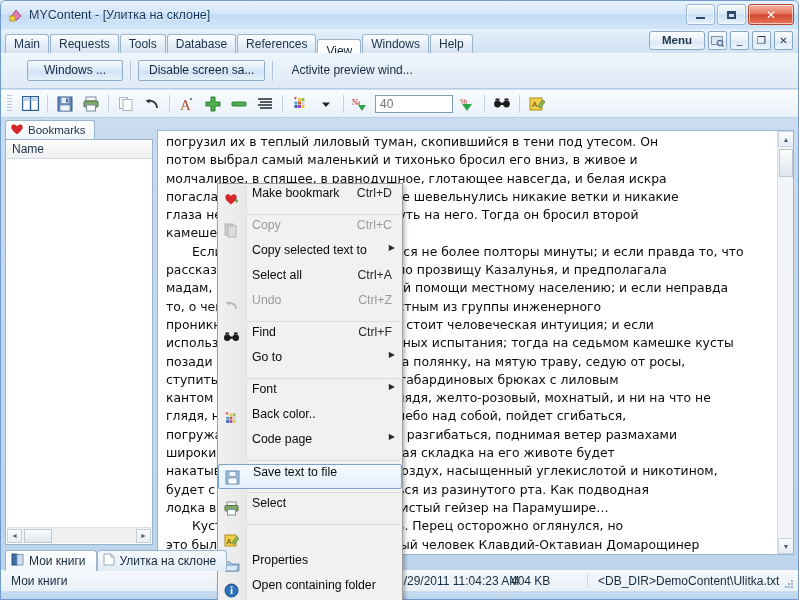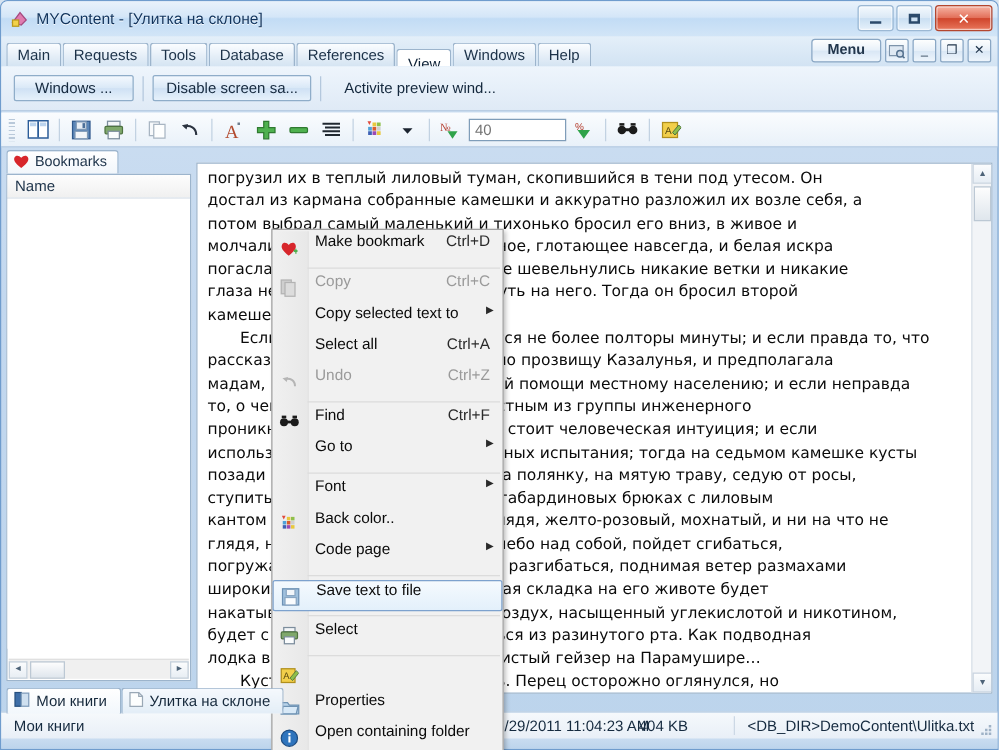--- a/index.html
+++ b/index.html
@@ -71,21 +71,21 @@
     width:19px;height:19px;border:1px solid #8aa7c4;border-radius:2px;
     background:linear-gradient(to bottom,#fdfefe,#e7f0f9 50%,#d9e7f5 52%,#eef5fc);
     display:flex;align-items:center;justify-content:center;font-size:10px;color:#22364c;
     box-sizing:border-box;
   }
   
   .subbar{
     position:absolute;left:0;top:52px;width:797px;height:36px;
     background:linear-gradient(to bottom,#eef5fc,#dfeaf6);
     border-bottom:1px solid #b9cde3;
-    display:flex;align-items:center;padding-left:10px;box-sizing:border-box;gap:4px;
+    display:flex;align-items:center;padding-left:26px;box-sizing:border-box;gap:4px;
   }
   .subbtn{
     height:21px;min-width:96px;padding:0 10px;line-height:19px;text-align:center;
     border:1px solid #8fadc9;border-radius:2px;
     background:linear-gradient(to bottom,#f4f9fe,#d9e8f7 50%,#cfe1f4 52%,#e6f1fb);
     font-size:12px;color:#14283d;box-sizing:border-box;white-space:nowrap;
   }
   .subbtn.flat{border-color:transparent;background:transparent;}
   .subsep{width:1px;height:20px;background:#b4c8dd;margin:0 3px;}
 
@@ -420,21 +420,20 @@
         <div class="hs-thumb"></div>
         <div style="flex:1"></div>
         <div class="hs-arrow">►</div>
       </div>
     </div>
   </div>
 
   <div class="textview">
     <div class="doc">
       <p>погрузил их в теплый лиловый туман, скопившийся в тени под утесом. Он</p>
-      <p>достал из кармана собранные камешки и аккуратно разложил их возле себя, а</p>
       <p>потом выбрал самый маленький и тихонько бросил его вниз, в живое и</p>
       <p>молчаливое, в спящее, в равнодушное, глотающее навсегда, и белая искра</p>
       <p>погасла, и ничего не случилось — не шевельнулись никакие ветки и никакие</p>
       <p>глаза не раскрылись, чтобы взглянуть на него. Тогда он бросил второй</p>
       <p>камешек.</p>
       <p class="ind">Если считать, что падение длится не более полторы минуты; и если правда то, что</p>
       <p>рассказывал о лесе вчера человек по прозвищу Казалунья, и предполагала</p>
       <p>мадам, и если правда то, что об этой помощи местному населению; и если неправда</p>
       <p>то, о чем на днях говорил с Неизвестным из группы инженерного</p>
       <p>проникновения; и если чего-нибудь стоит человеческая интуиция; и если</p>

